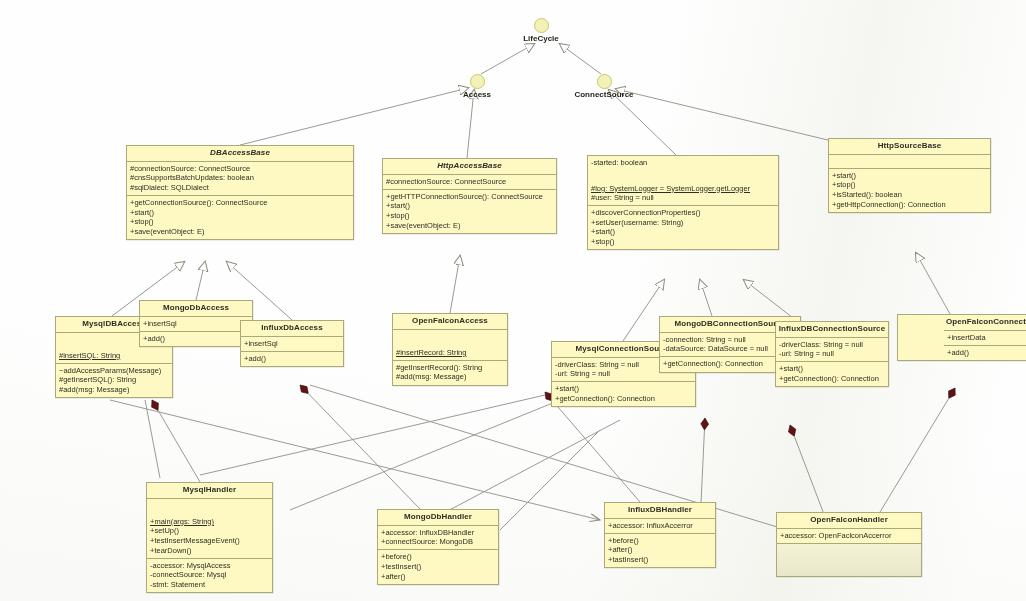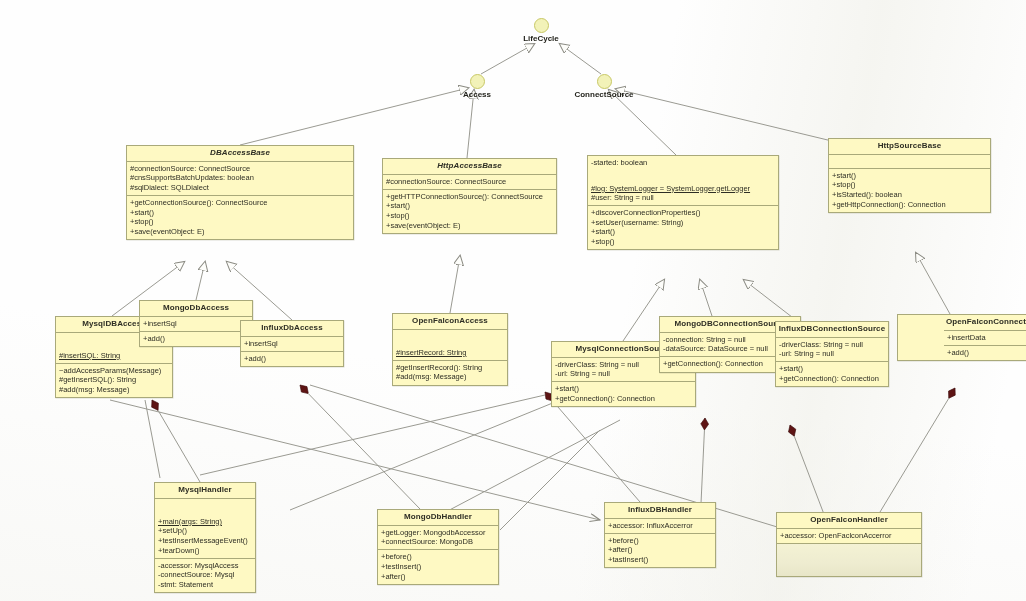--- a/index.html
+++ b/index.html
@@ -290,38 +290,38 @@
       </div>
       <div class="uml" style="left: 897px; top: 314px; width: 147px; z-index: 21; padding-left: 46px;">
         <div class="title">OpenFalconConnectSource</div>
         <div class="compart">
           <div class="row">+insertData</div>
         </div>
         <div class="compart">
           <div class="row">+add()</div>
         </div>
       </div>
-      <div class="uml" style="left: 154px; top: 482px; width: 102px; z-index: 22;">
+      <div class="uml" style="left: 146px; top: 482px; width: 127px; z-index: 22;">
         <div class="title">MysqlHandler</div>
         <div class="compart">
           <div class="row static">+main(args: String)</div>
           <div class="row">+setUp()</div>
           <div class="row">+testInsertMessageEvent()</div>
           <div class="row">+tearDown()</div>
         </div>
         <div class="compart">
           <div class="row">-accessor: MysqlAccess</div>
           <div class="row">-connectSource: Mysql</div>
           <div class="row">-stmt: Statement</div>
         </div>
       </div>
       <div class="uml" style="left: 377px; top: 509px; width: 122px; z-index: 23;">
         <div class="title">MongoDbHandler</div>
         <div class="compart">
-          <div class="row">+getLogger: MongodbAccessor</div>
+          <div class="row">+accessor: InfluxDBHandler</div>
           <div class="row">+connectSource: MongoDB</div>
         </div>
         <div class="compart">
           <div class="row">+before()</div>
           <div class="row">+testInsert()</div>
           <div class="row">+after()</div>
         </div>
       </div>
       <div class="uml" style="left: 604px; top: 502px; width: 112px; z-index: 24;">
         <div class="title">InfluxDBHandler</div>

